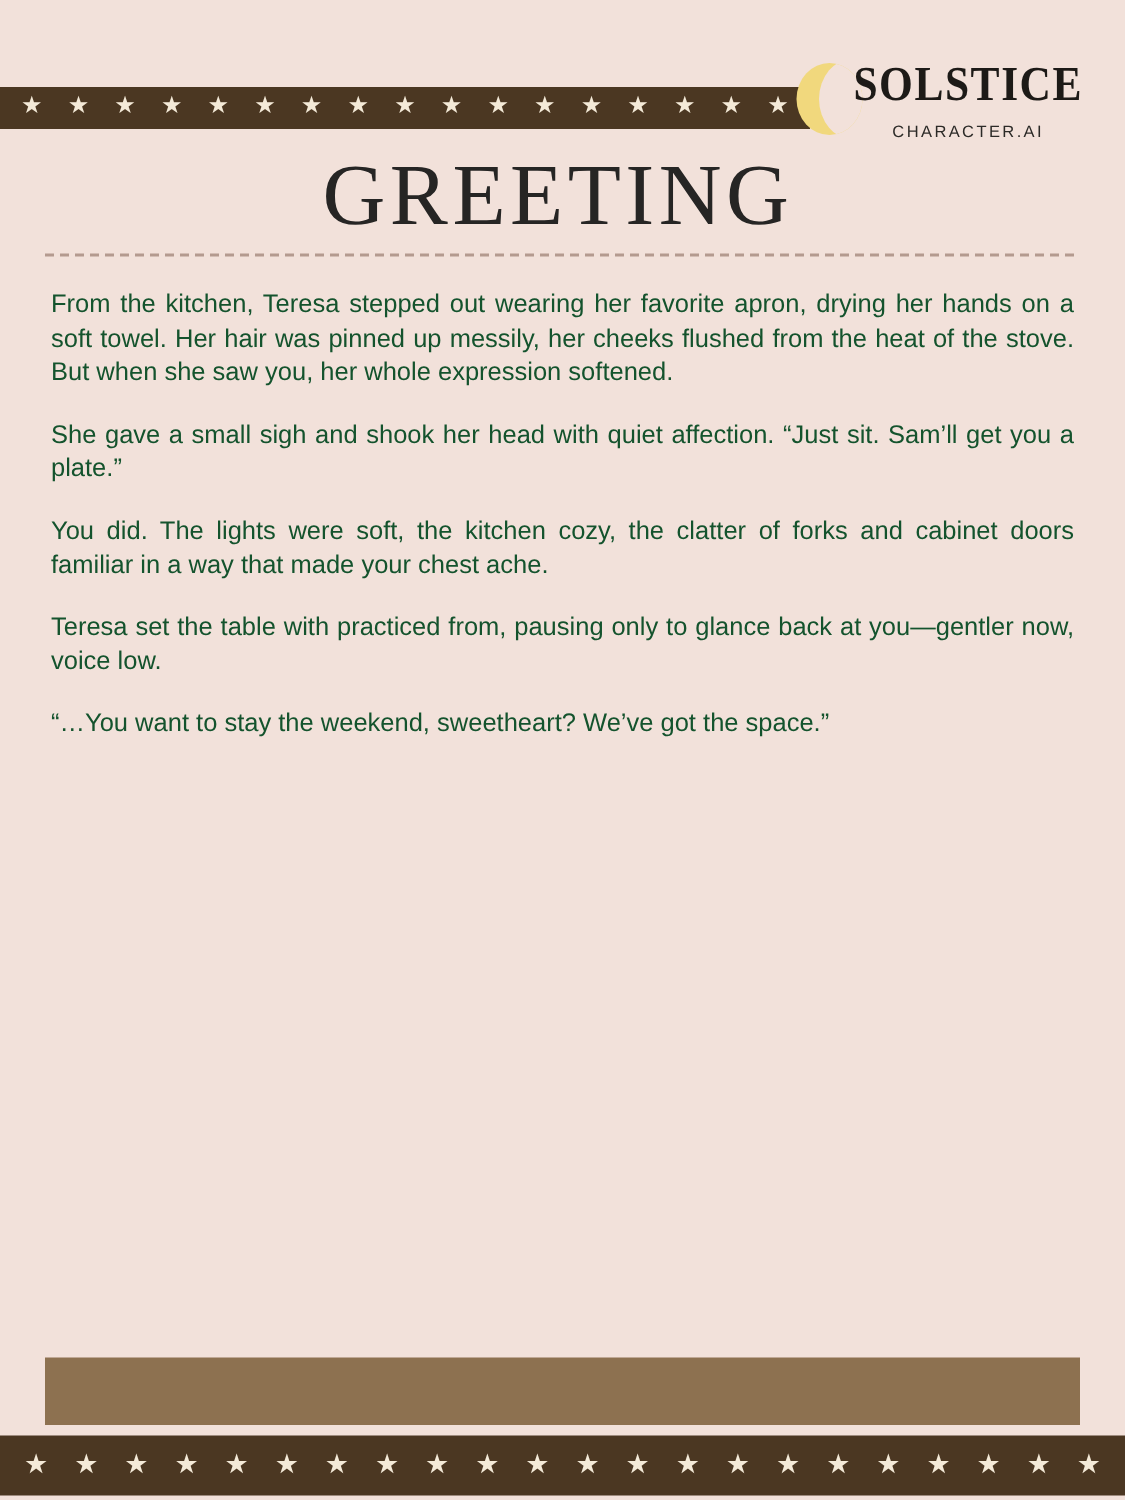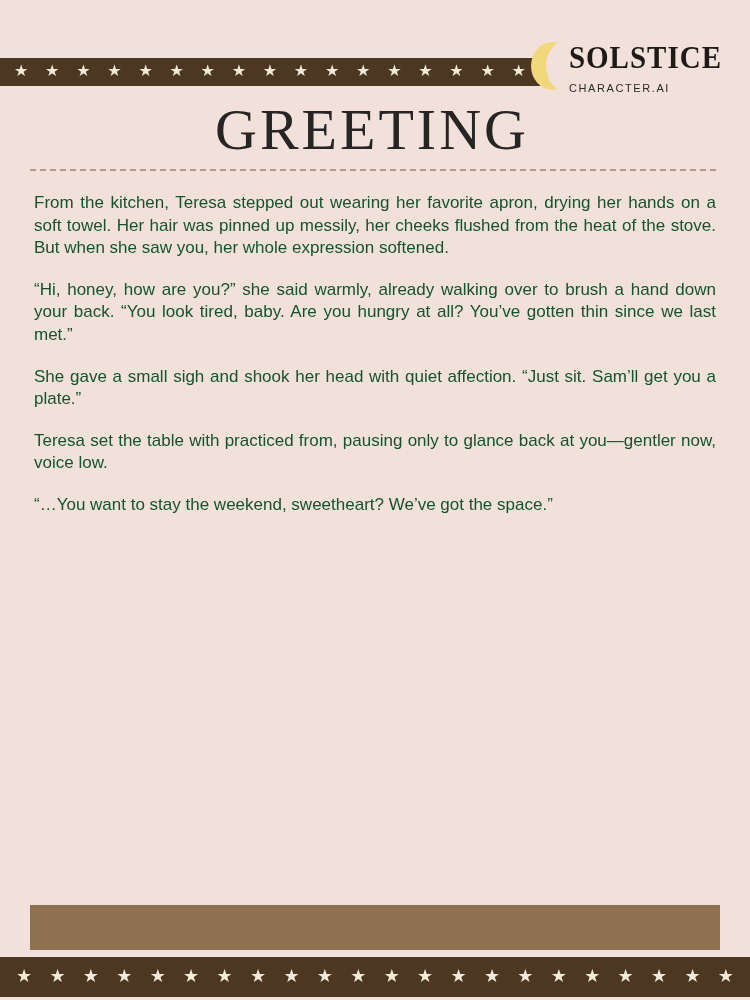--- a/index.html
+++ b/index.html
@@ -49,20 +49,21 @@
     margin-left: 2px;
   }
 
   
   .logo {
     position: absolute;
     top: 40px;
     right: 28px;
     display: flex;
     align-items: flex-start;
+    text-align: center;
   }
   .moon {
     width: 44px;
     height: 48px;
     border-radius: 50%;
     background: #f1d87d;
     position: relative;
     overflow: hidden;
     margin-right: -6px;
     margin-top: 2px;
@@ -192,22 +193,22 @@
       <div class="subtitle">CHARACTER.AI</div>
     </div>
   </div>
 
   <h1 class="title">GREETING</h1>
 
   <div class="divider"></div>
 
   <div class="body-text">
     <p>From the kitchen, Teresa stepped out wearing her favorite apron, drying her hands on a soft towel. Her hair was pinned up messily, her cheeks flushed from the heat of the stove. But when she saw you, her whole expression softened.</p>
-    <p>“Hi, honey, how are you?” she said warmly, already walking over to brush a hand down your back. “You look tired, baby. Are you hungry at all? You’ve gotten thin since we last met.”</p>
     <p>She gave a small sigh and shook her head with quiet affection. “Just sit. Sam’ll get you a plate.”</p>
+    <p>You did. The lights were soft, the kitchen cozy, the clatter of forks and cabinet doors familiar in a way that made your chest ache.</p>
     <p>Teresa set the table with practiced from, pausing only to glance back at you—gentler now, voice low.</p>
     <p>“…You want to stay the weekend, sweetheart? We’ve got the space.”</p>
   </div>
 
   <div class="tan-bar"></div>
 
   <div class="bottom-banner">
       <span class="star">★</span>
       <span class="star">★</span>
       <span class="star">★</span>

